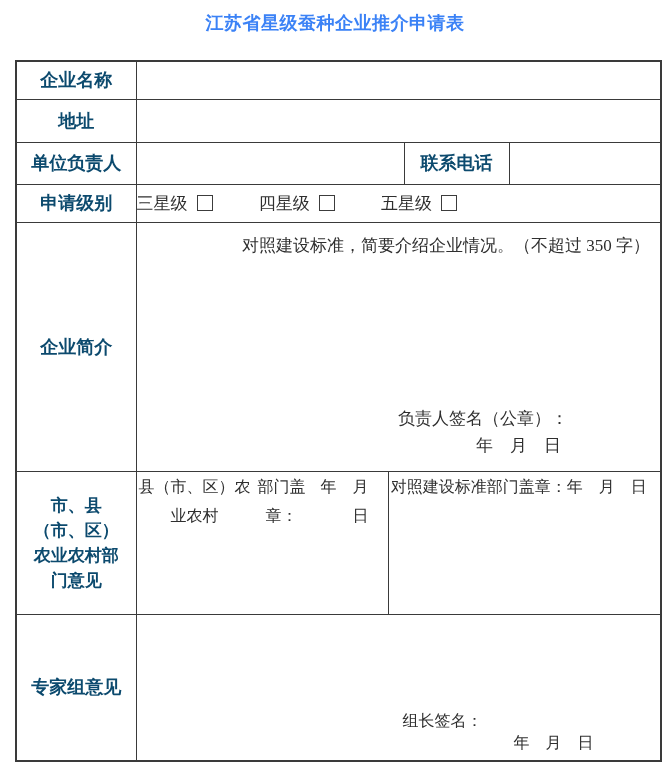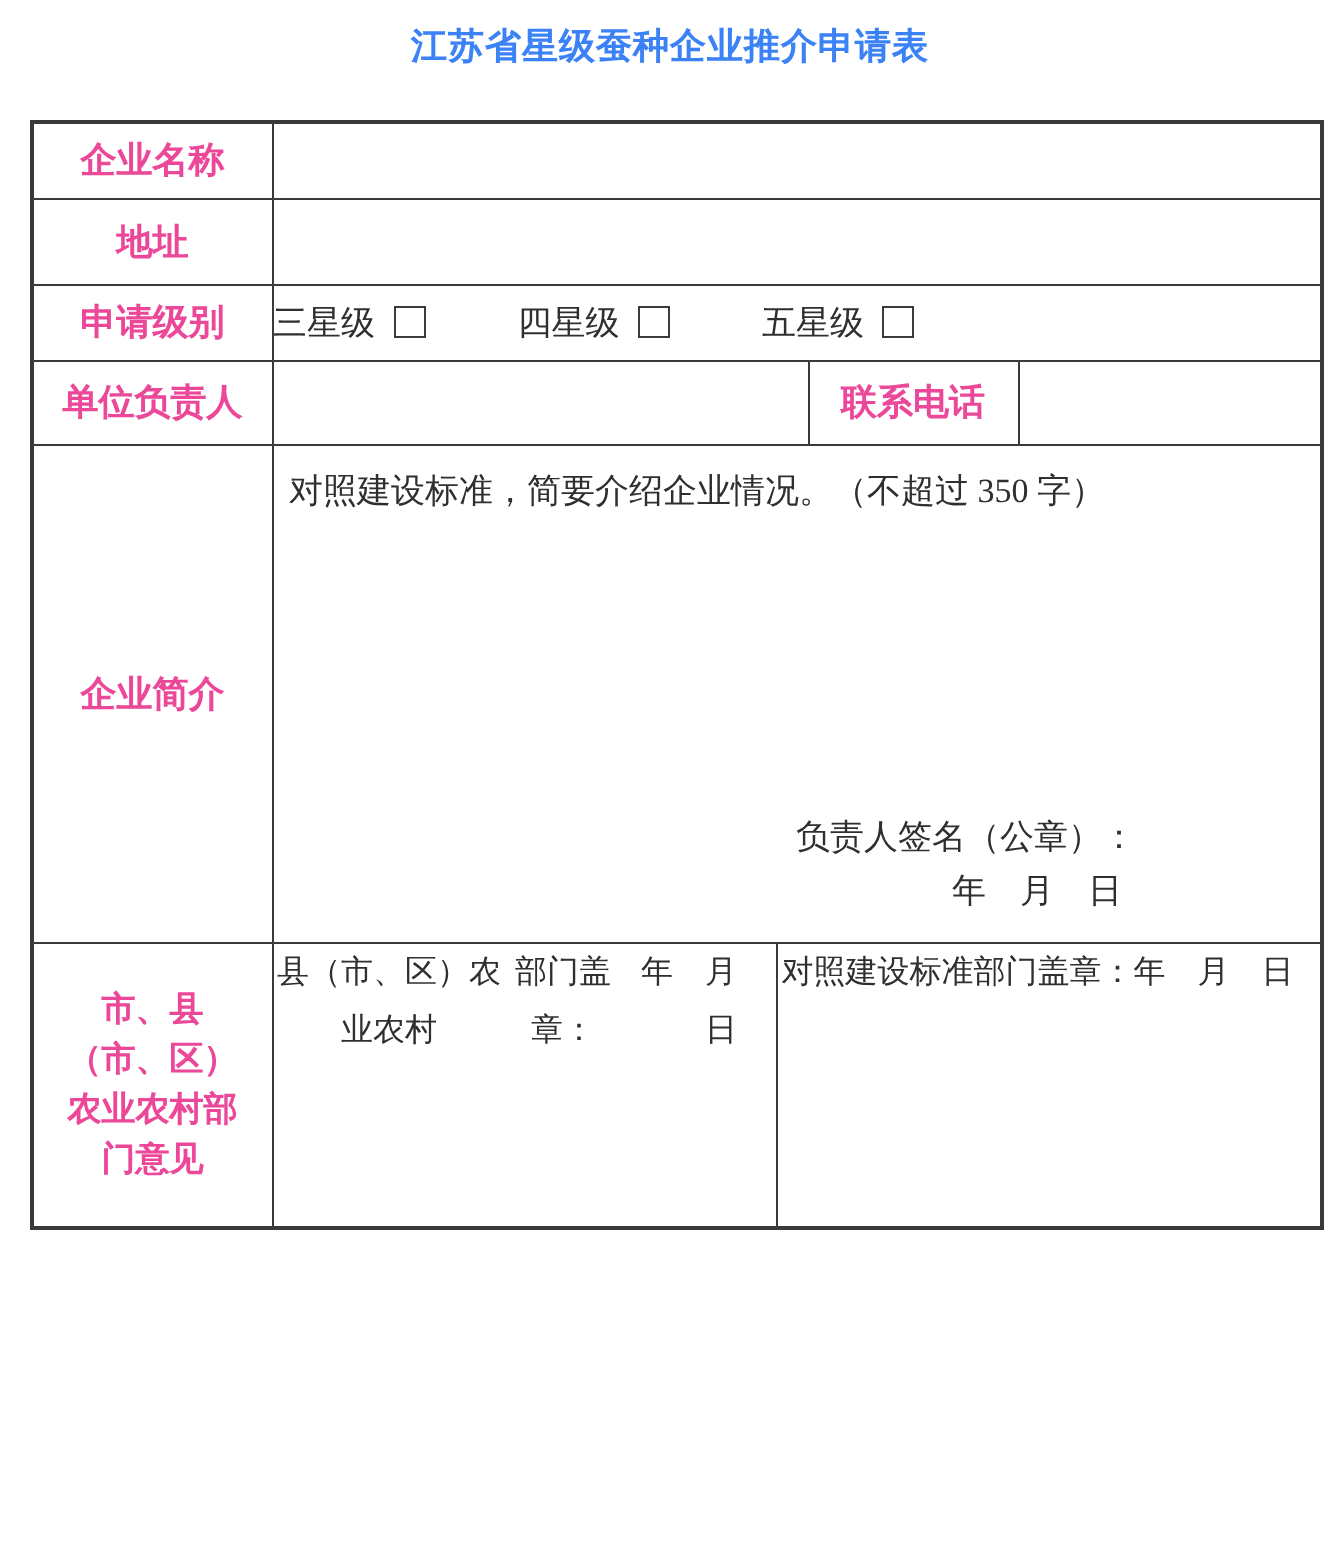--- a/index.html
+++ b/index.html
@@ -27,21 +27,21 @@
   }
   table.form td {
     border: 1px solid #3a3a3a;
     padding: 0;
     vertical-align: middle;
   }
   .label-cell {
     text-align: center;
     font-weight: 700;
     font-size: 18px;
-    color: #ec4899;
+    color: #0c4a6e;
   }
   .label-multi div { line-height: 25px; font-weight: 700; font-size: 17px; }
   .value-cell { background: #ffffff; }
 
   
   .level-cell { padding-left: 23px; font-size: 17px; font-family: "Liberation Serif", "DejaVu Serif", serif; }
   .level-option { display: inline-flex; align-items: center; margin-right: 42px; }
   .level-option .opt-label { margin-right: 9px; }
   .checkbox {
     display: inline-block;
@@ -50,21 +50,21 @@
     background: #ffffff;
   }
 
   
   .profile-inner {
     position: relative;
     height: 247px;
     font-family: "Liberation Serif", "DejaVu Serif", serif;
     font-size: 17px;
   }
-  .profile-hint { padding: 11px 10px 0 8px; }
+  .profile-hint { padding: 11px 10px 0 8px; text-align: right; }
   .profile-sig { position: absolute; right: 92px; bottom: 40px; }
   .profile-date { position: absolute; right: 99px; bottom: 13px; }
 
   
   .stamp-box {
     display: flex;
     flex-direction: row;
     justify-content: center;
     height: 141px;
     font-family: "Liberation Serif", "DejaVu Serif", serif;
@@ -103,43 +103,43 @@
       <tr style="height:38px">
     <td class="label-cell">企业名称</td>
     <td colspan="4" class="value-cell"></td>
   </tr>
 
   <tr style="height:43px">
     <td class="label-cell">地址</td>
     <td colspan="4" class="value-cell"></td>
   </tr>
 
+  <tr style="height:42px">
+    <td class="label-cell">单位负责人</td>
+    <td colspan="2" class="value-cell"></td>
+    <td class="label-cell">联系电话</td>
+    <td class="value-cell"></td>
+  </tr>
+
   <tr style="height:38px">
     <td class="label-cell">申请级别</td>
     <td colspan="4" class="level-cell">
       <span class="level-option">
         <span class="opt-label">三星级</span>
         <span class="checkbox"></span>
       </span>
       <span class="level-option">
         <span class="opt-label">四星级</span>
         <span class="checkbox"></span>
       </span>
       <span class="level-option">
         <span class="opt-label">五星级</span>
         <span class="checkbox"></span>
       </span>
     </td>
-  </tr>
-
-  <tr style="height:42px">
-    <td class="label-cell">单位负责人</td>
-    <td colspan="2" class="value-cell"></td>
-    <td class="label-cell">联系电话</td>
-    <td class="value-cell"></td>
   </tr>
 
   <tr style="height:249px">
     <td class="label-cell">企业简介</td>
     <td colspan="4" style="vertical-align:top" class="value-cell">
       <div class="profile-inner">
         <div class="profile-hint">对照建设标准，简要介绍企业情况。（不超过 350 字）</div>
         <div class="profile-sig">负责人签名（公章）：</div>
         <div class="profile-date">年　月　日</div>
       </div>
@@ -162,14 +162,23 @@
     </td>
     <td colspan="3" class="value-cell">
       <div class="stamp-box">
         <div class="stamp-line">对照建设标准</div>
         <div class="stamp-line">部门盖章：</div>
         <div class="stamp-date-city">年　月　日</div>
       </div>
     </td>
   </tr>
 
+  <tr style="height:147px">
+    <td class="label-cell">专家组意见</td>
+    <td colspan="4" class="value-cell">
+      <div class="expert-inner">
+        <div class="expert-sig">组长签名：</div>
+        <div class="expert-date">年　月　日</div>
+      </div>
+    </td>
+  </tr>
 </tbody>
   </table>
 
 </body></html>

